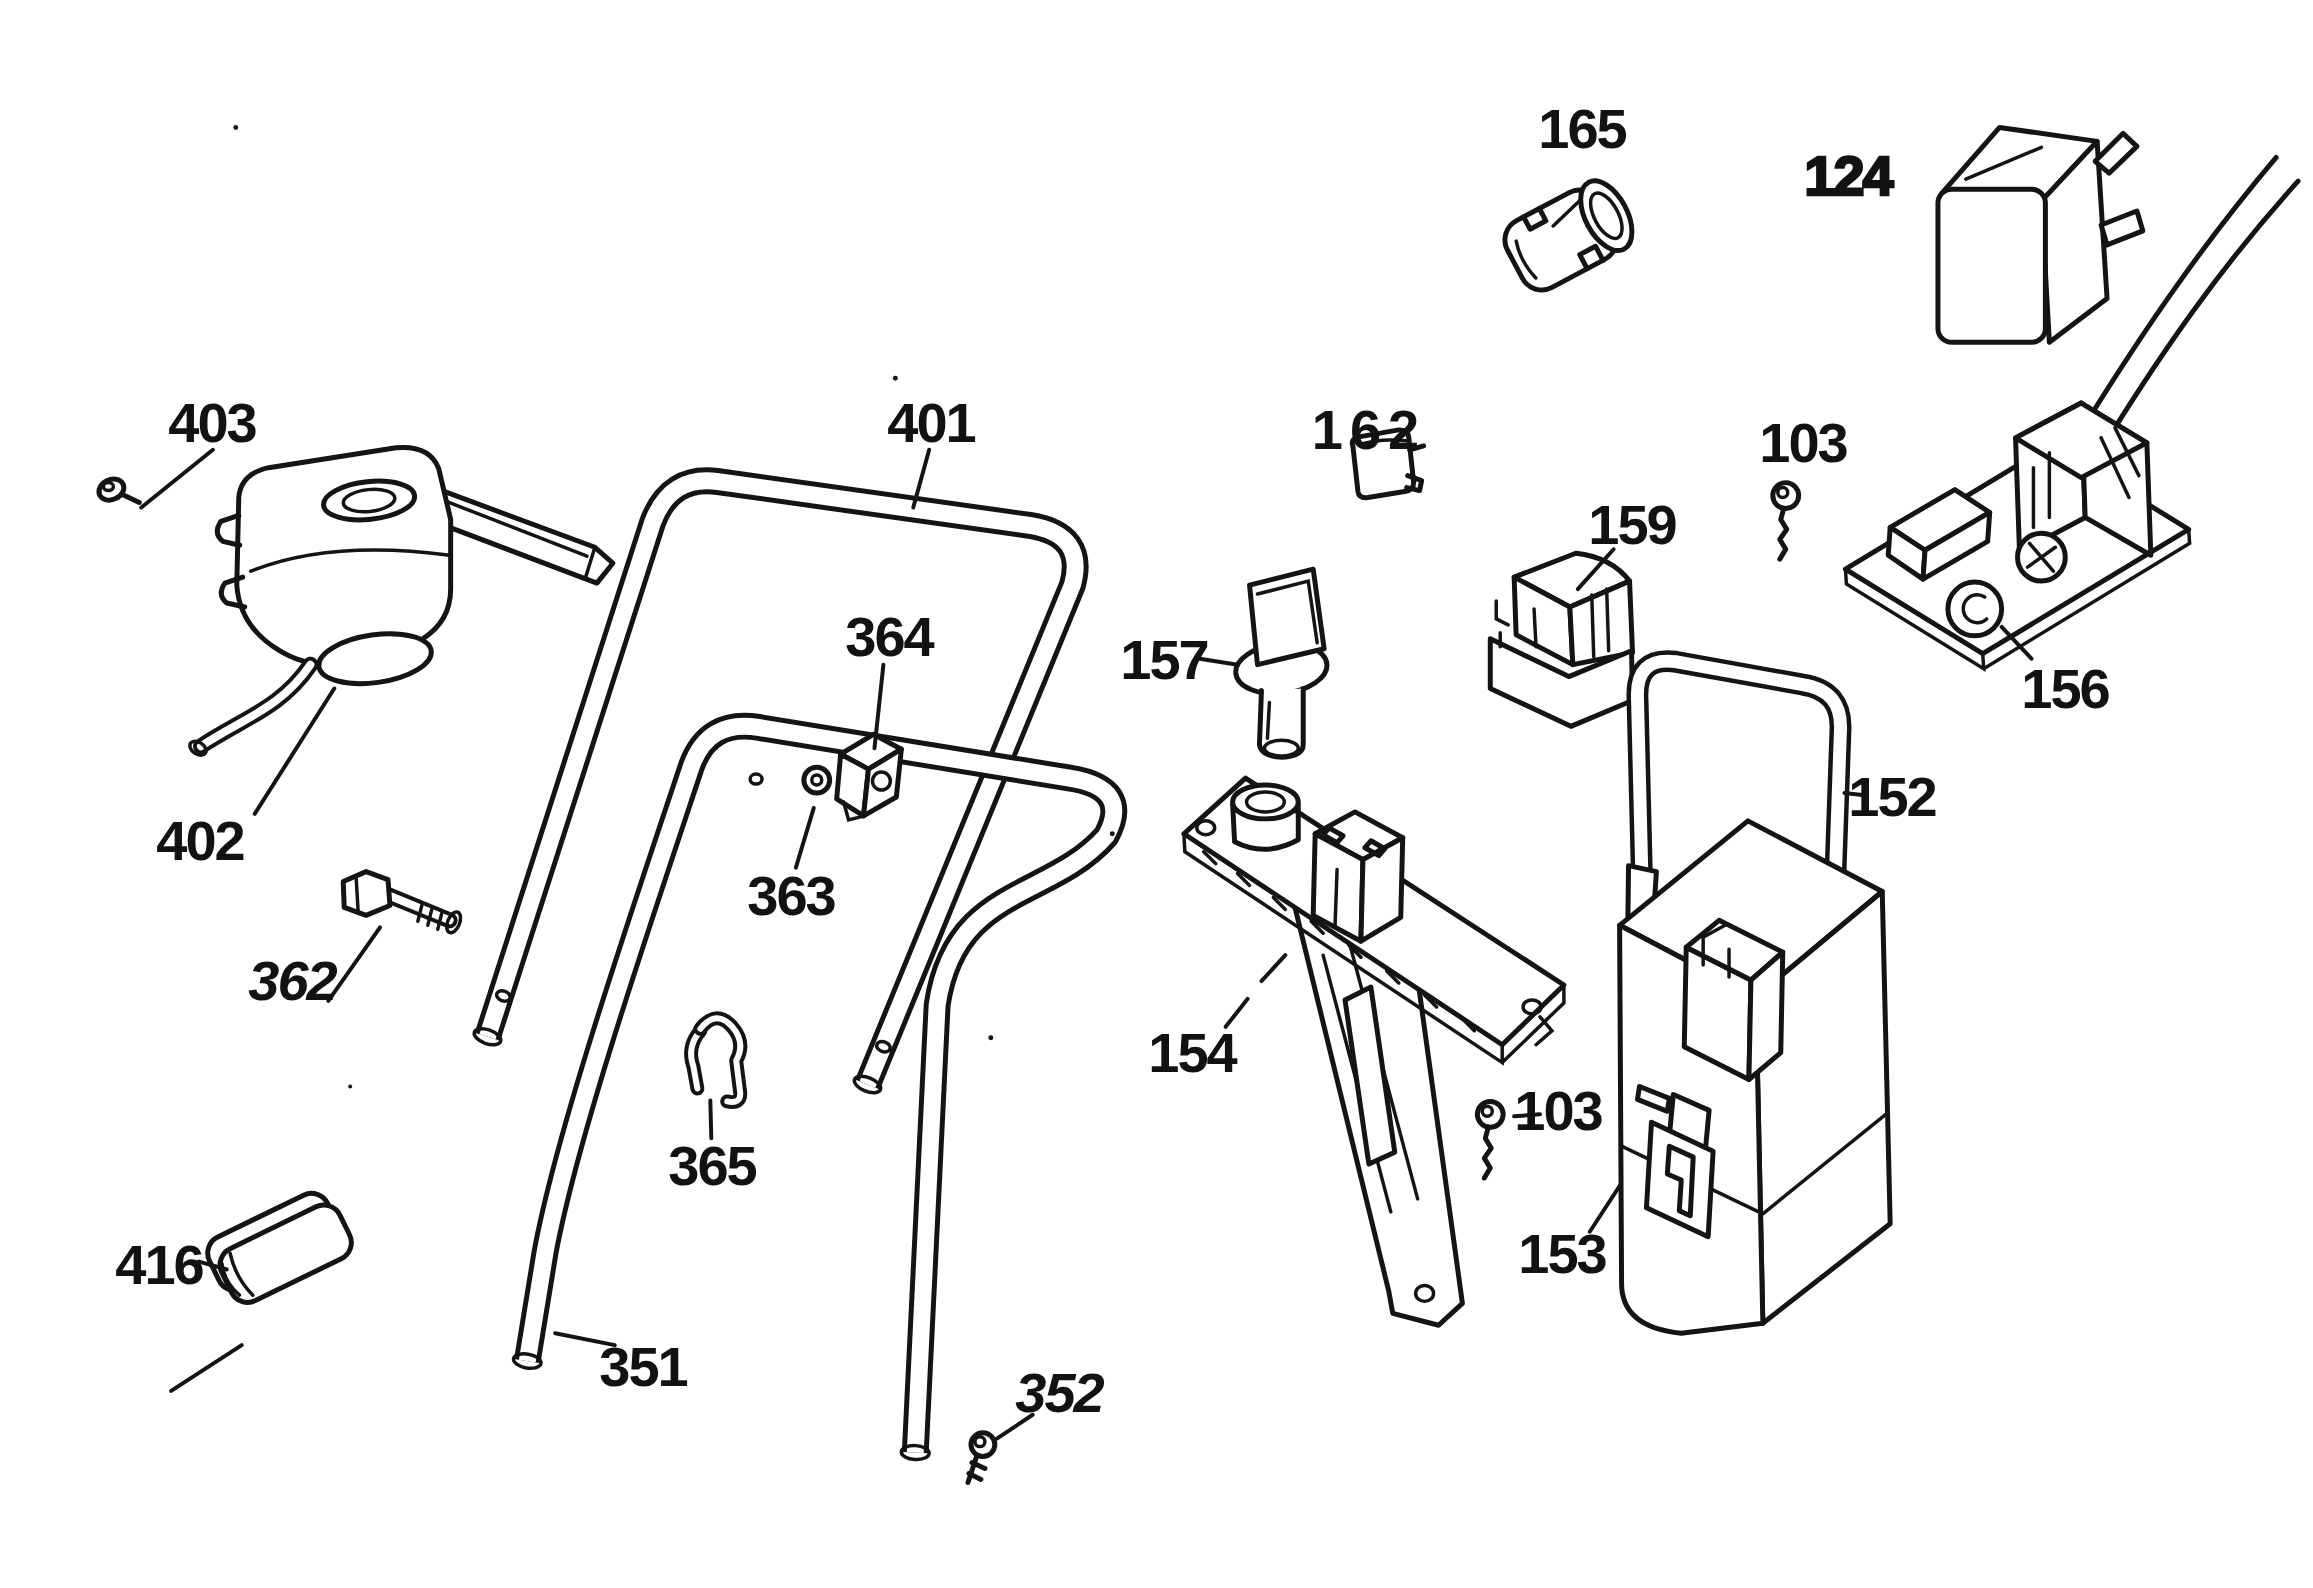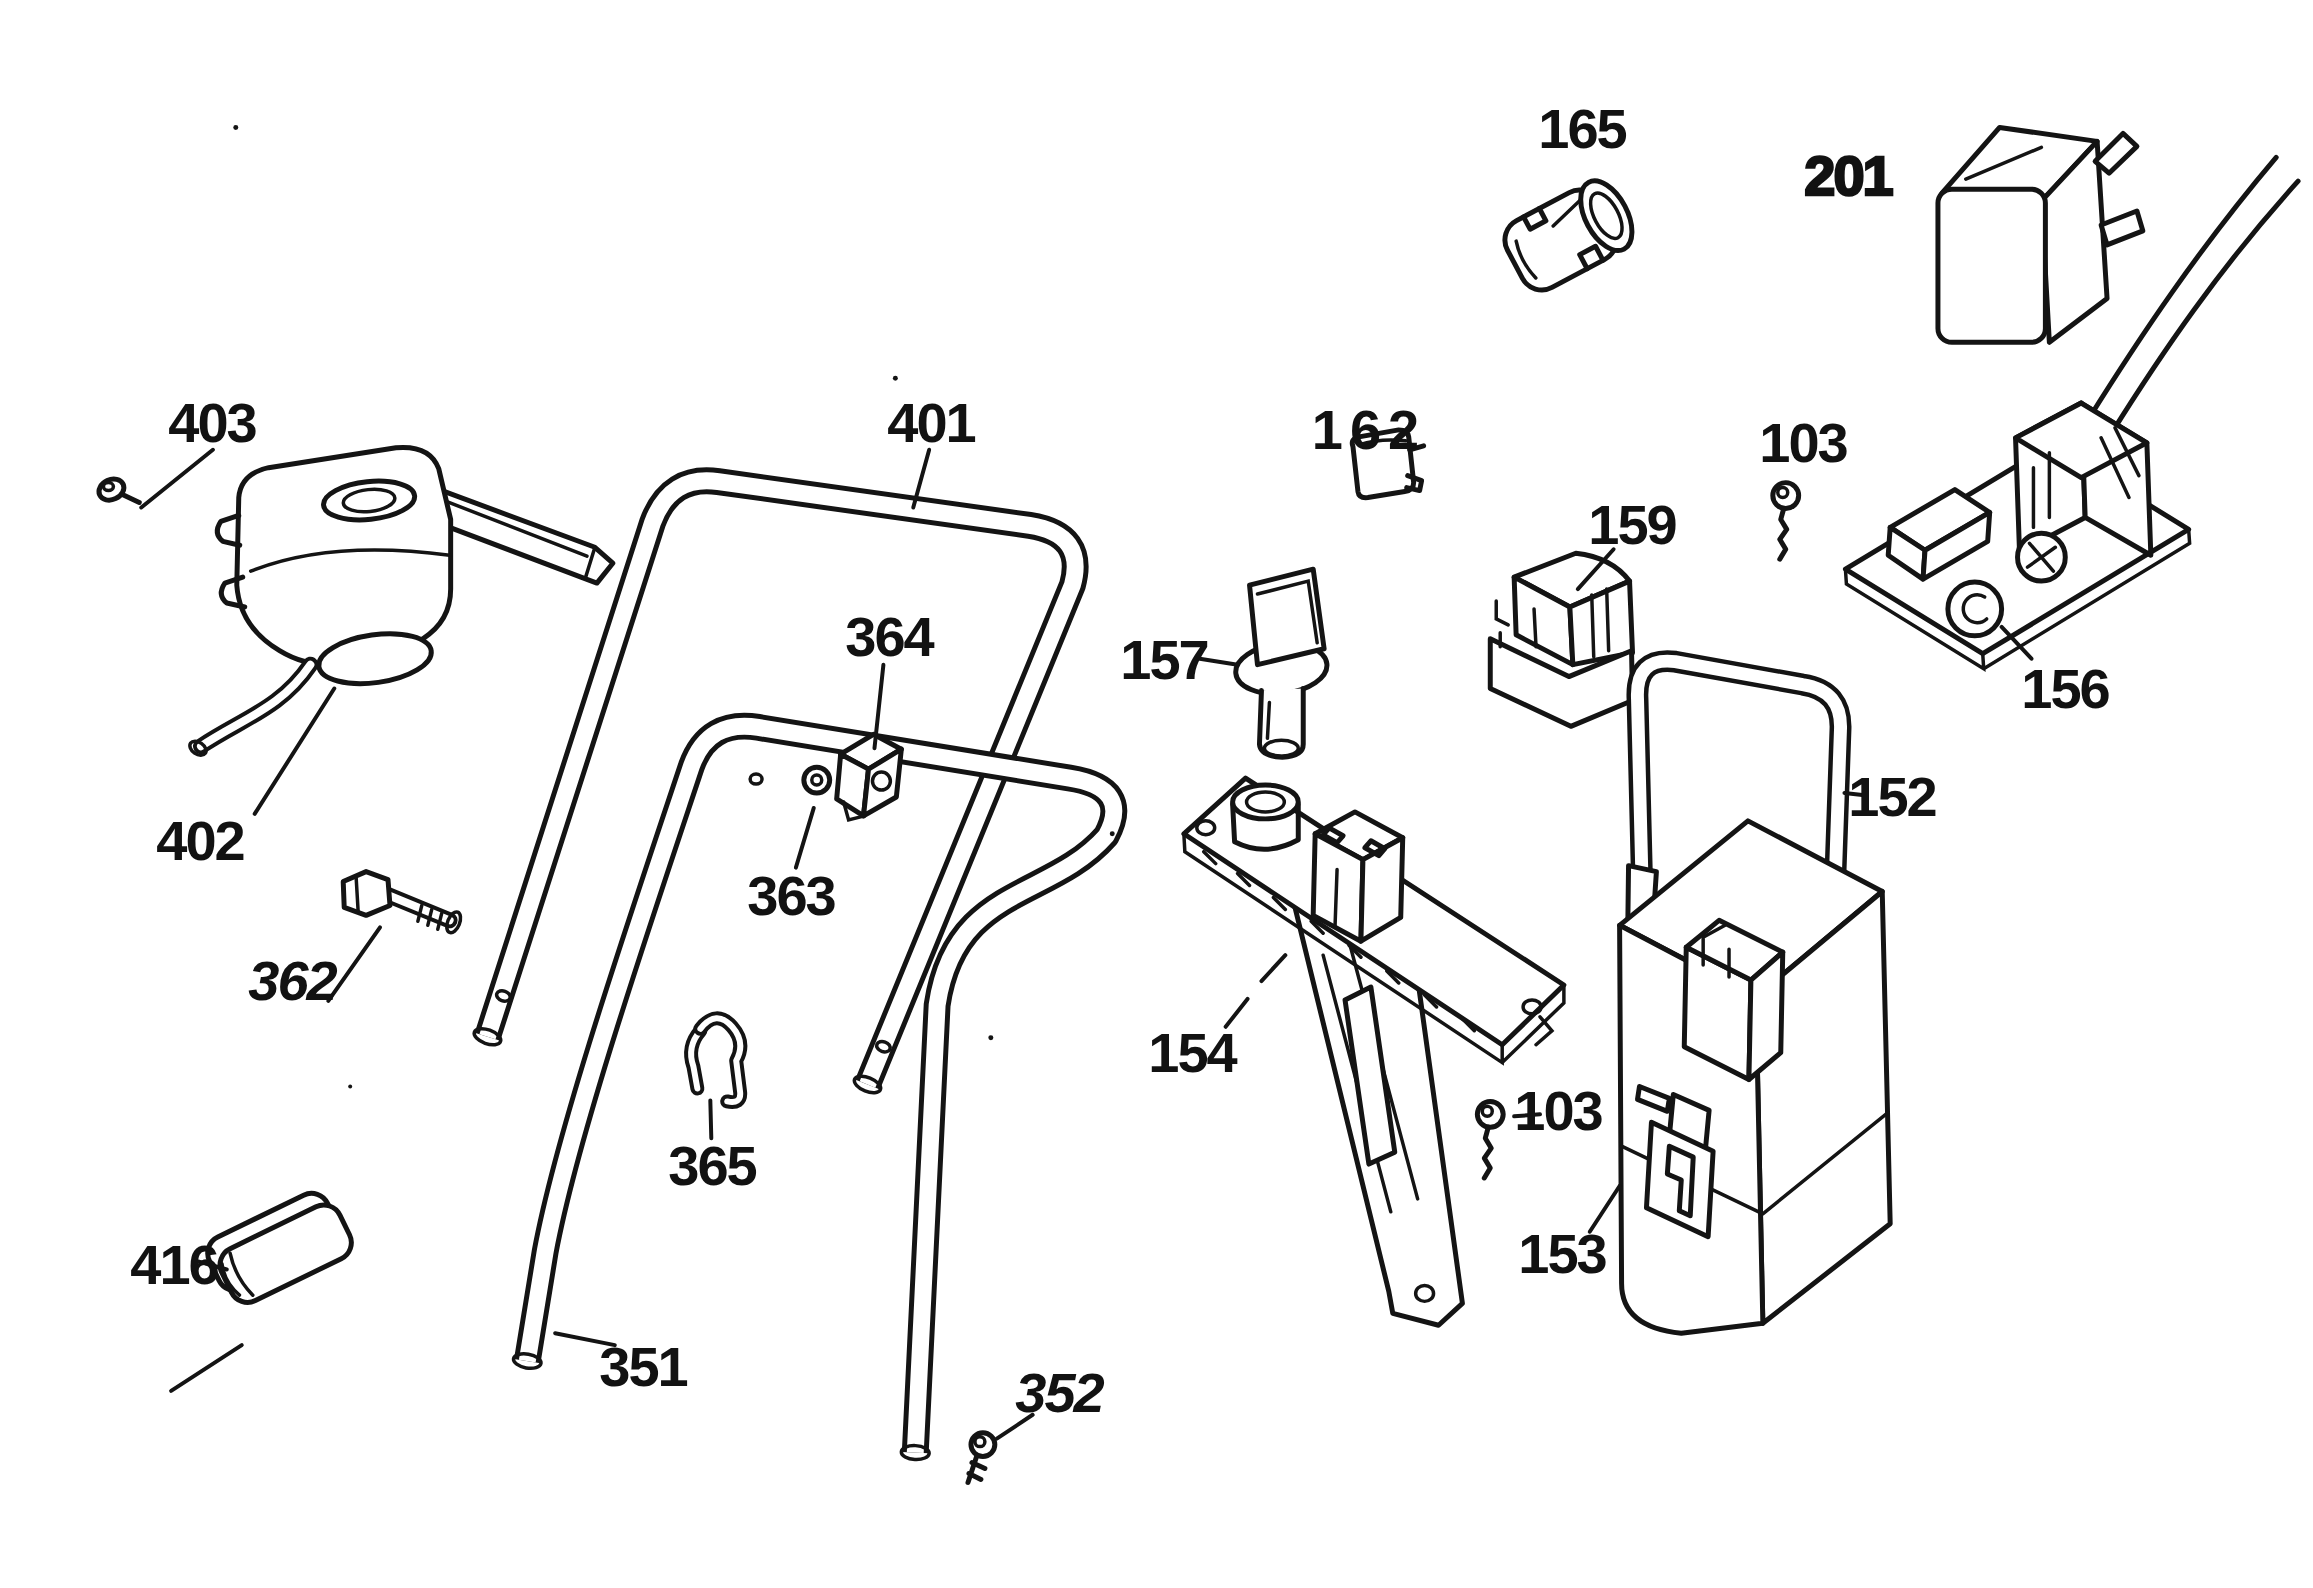--- a/index.html
+++ b/index.html
@@ -261,33 +261,33 @@
     <circle class="speck" cx="900" cy="380" r="2.5"></circle>
     <circle class="speck" cx="1118" cy="838" r="2.5"></circle>
     <circle class="speck" cx="996" cy="1043" r="2.5"></circle>
     <circle class="speck" cx="352" cy="1092" r="2"></circle>
   </svg>
 
   <div id="labels-layer">
       <div class="part-label" style="left: 212px; top: 423px;">403</div>
       <div class="part-label" style="left: 200px; top: 841px;">402</div>
       <div class="part-label" style="left: 292px; top: 981px; font-style: italic;">362</div>
-      <div class="part-label" style="left: 174px; top: 1265px;">416</div>
+      <div class="part-label" style="left: 159px; top: 1265px;">416</div>
       <div class="part-label" style="left: 643px; top: 1367px;">351</div>
       <div class="part-label" style="left: 1059px; top: 1393px; font-style: italic;">352</div>
       <div class="part-label" style="left: 712px; top: 1166px;">365</div>
       <div class="part-label" style="left: 791px; top: 896px;">363</div>
       <div class="part-label" style="left: 889px; top: 637px;">364</div>
       <div class="part-label" style="left: 931px; top: 423px;">401</div>
       <div class="part-label" style="left: 1192px; top: 1053px;">154</div>
       <div class="part-label" style="left: 1164px; top: 660px;">157</div>
       <div class="part-label spread" style="left: 1369px; top: 402px;">162</div>
       <div class="part-label" style="left: 1632px; top: 525px;">159</div>
       <div class="part-label" style="left: 1582px; top: 129px;">165</div>
-      <div class="part-label heavy" style="left: 1848px; top: 176px;">201</div>
+      <div class="part-label heavy" style="left: 1848px; top: 176px;">124</div>
       <div class="part-label" style="left: 1803px; top: 443px;">103</div>
       <div class="part-label" style="left: 2065px; top: 689px;">156</div>
       <div class="part-label" style="left: 1892px; top: 797px;">152</div>
       <div class="part-label" style="left: 1558px; top: 1111px;">103</div>
       <div class="part-label" style="left: 1562px; top: 1254px;">153</div>
     </div>
 
 </div>
 
 

